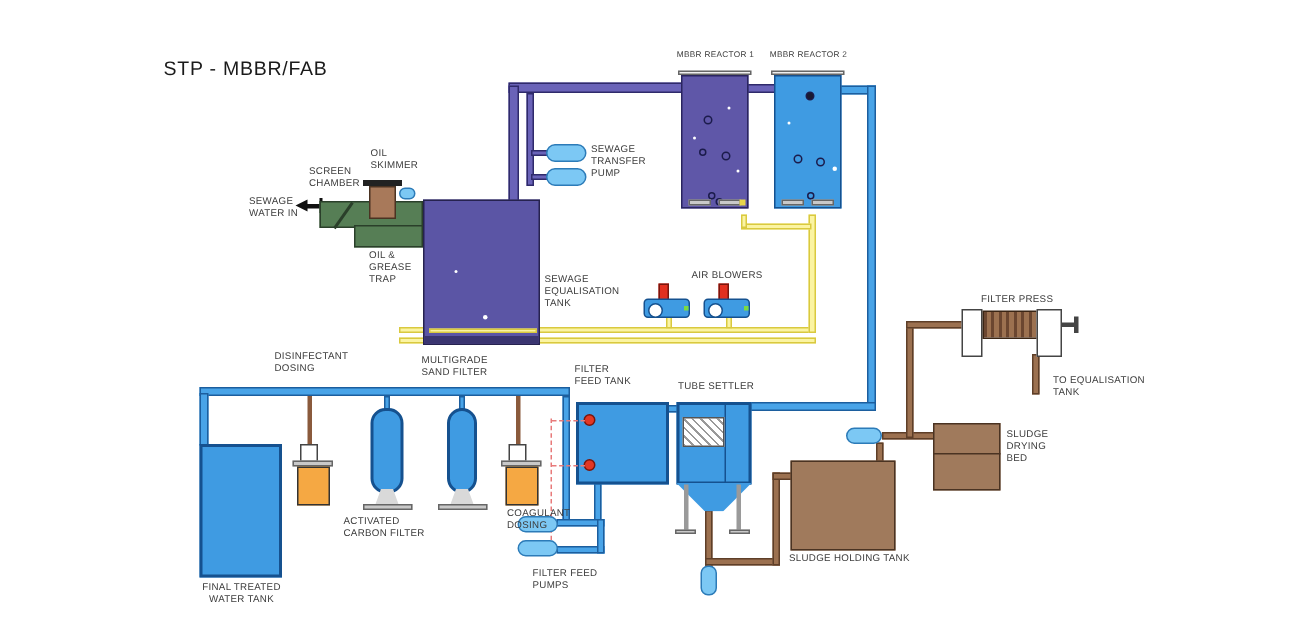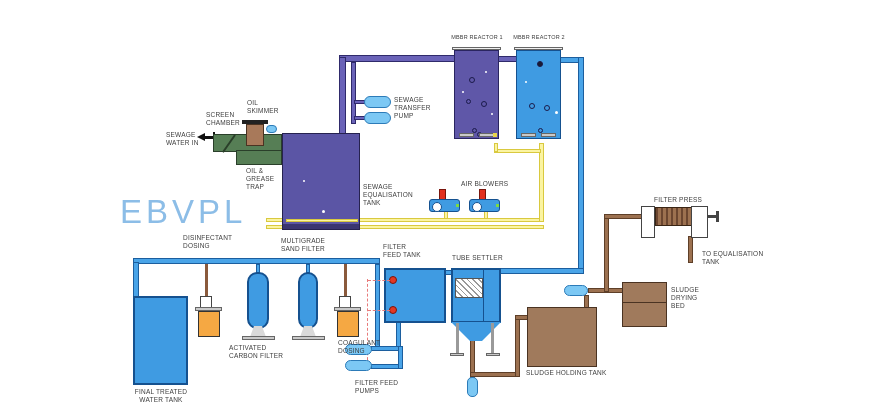--- a/index.html
+++ b/index.html
@@ -28,21 +28,21 @@
   .dash-v{position:absolute;border-left:1.5px dashed #e87a7a;}
   .dash-h{position:absolute;border-top:1.5px dashed #e87a7a;}
   .bubble{position:absolute;border:1.5px solid #1b1b4b;border-radius:50%;box-sizing:border-box;}
   .speck{position:absolute;background:#fff;border-radius:50%;}
 </style>
 </head>
 <body>
 
 <div class="canvas">
 
-  <div class="watermark" style="left:120px;top:193px;">EBVPL</div>
+  <div class="title" style="left:109px;top:38px;">STP - MBBR/FAB</div>
 
   <div class="pp" style="left:339px;top:55px;width:116px;height:7px;"></div>
   <div class="pp" style="left:339px;top:57px;width:7px;height:78px;"></div>
   <div class="pp" style="left:351px;top:62px;width:5px;height:62px;"></div>
   <div class="pp" style="left:354px;top:100px;width:12px;height:4px;"></div>
   <div class="pp" style="left:354px;top:116px;width:12px;height:4px;"></div>
   <div class="pp" style="left:498px;top:56px;width:20px;height:6px;"></div>
 
   <div class="pb" style="left:560px;top:57px;width:24px;height:6px;"></div>
   <div class="pb" style="left:578px;top:57px;width:6px;height:217px;"></div>

